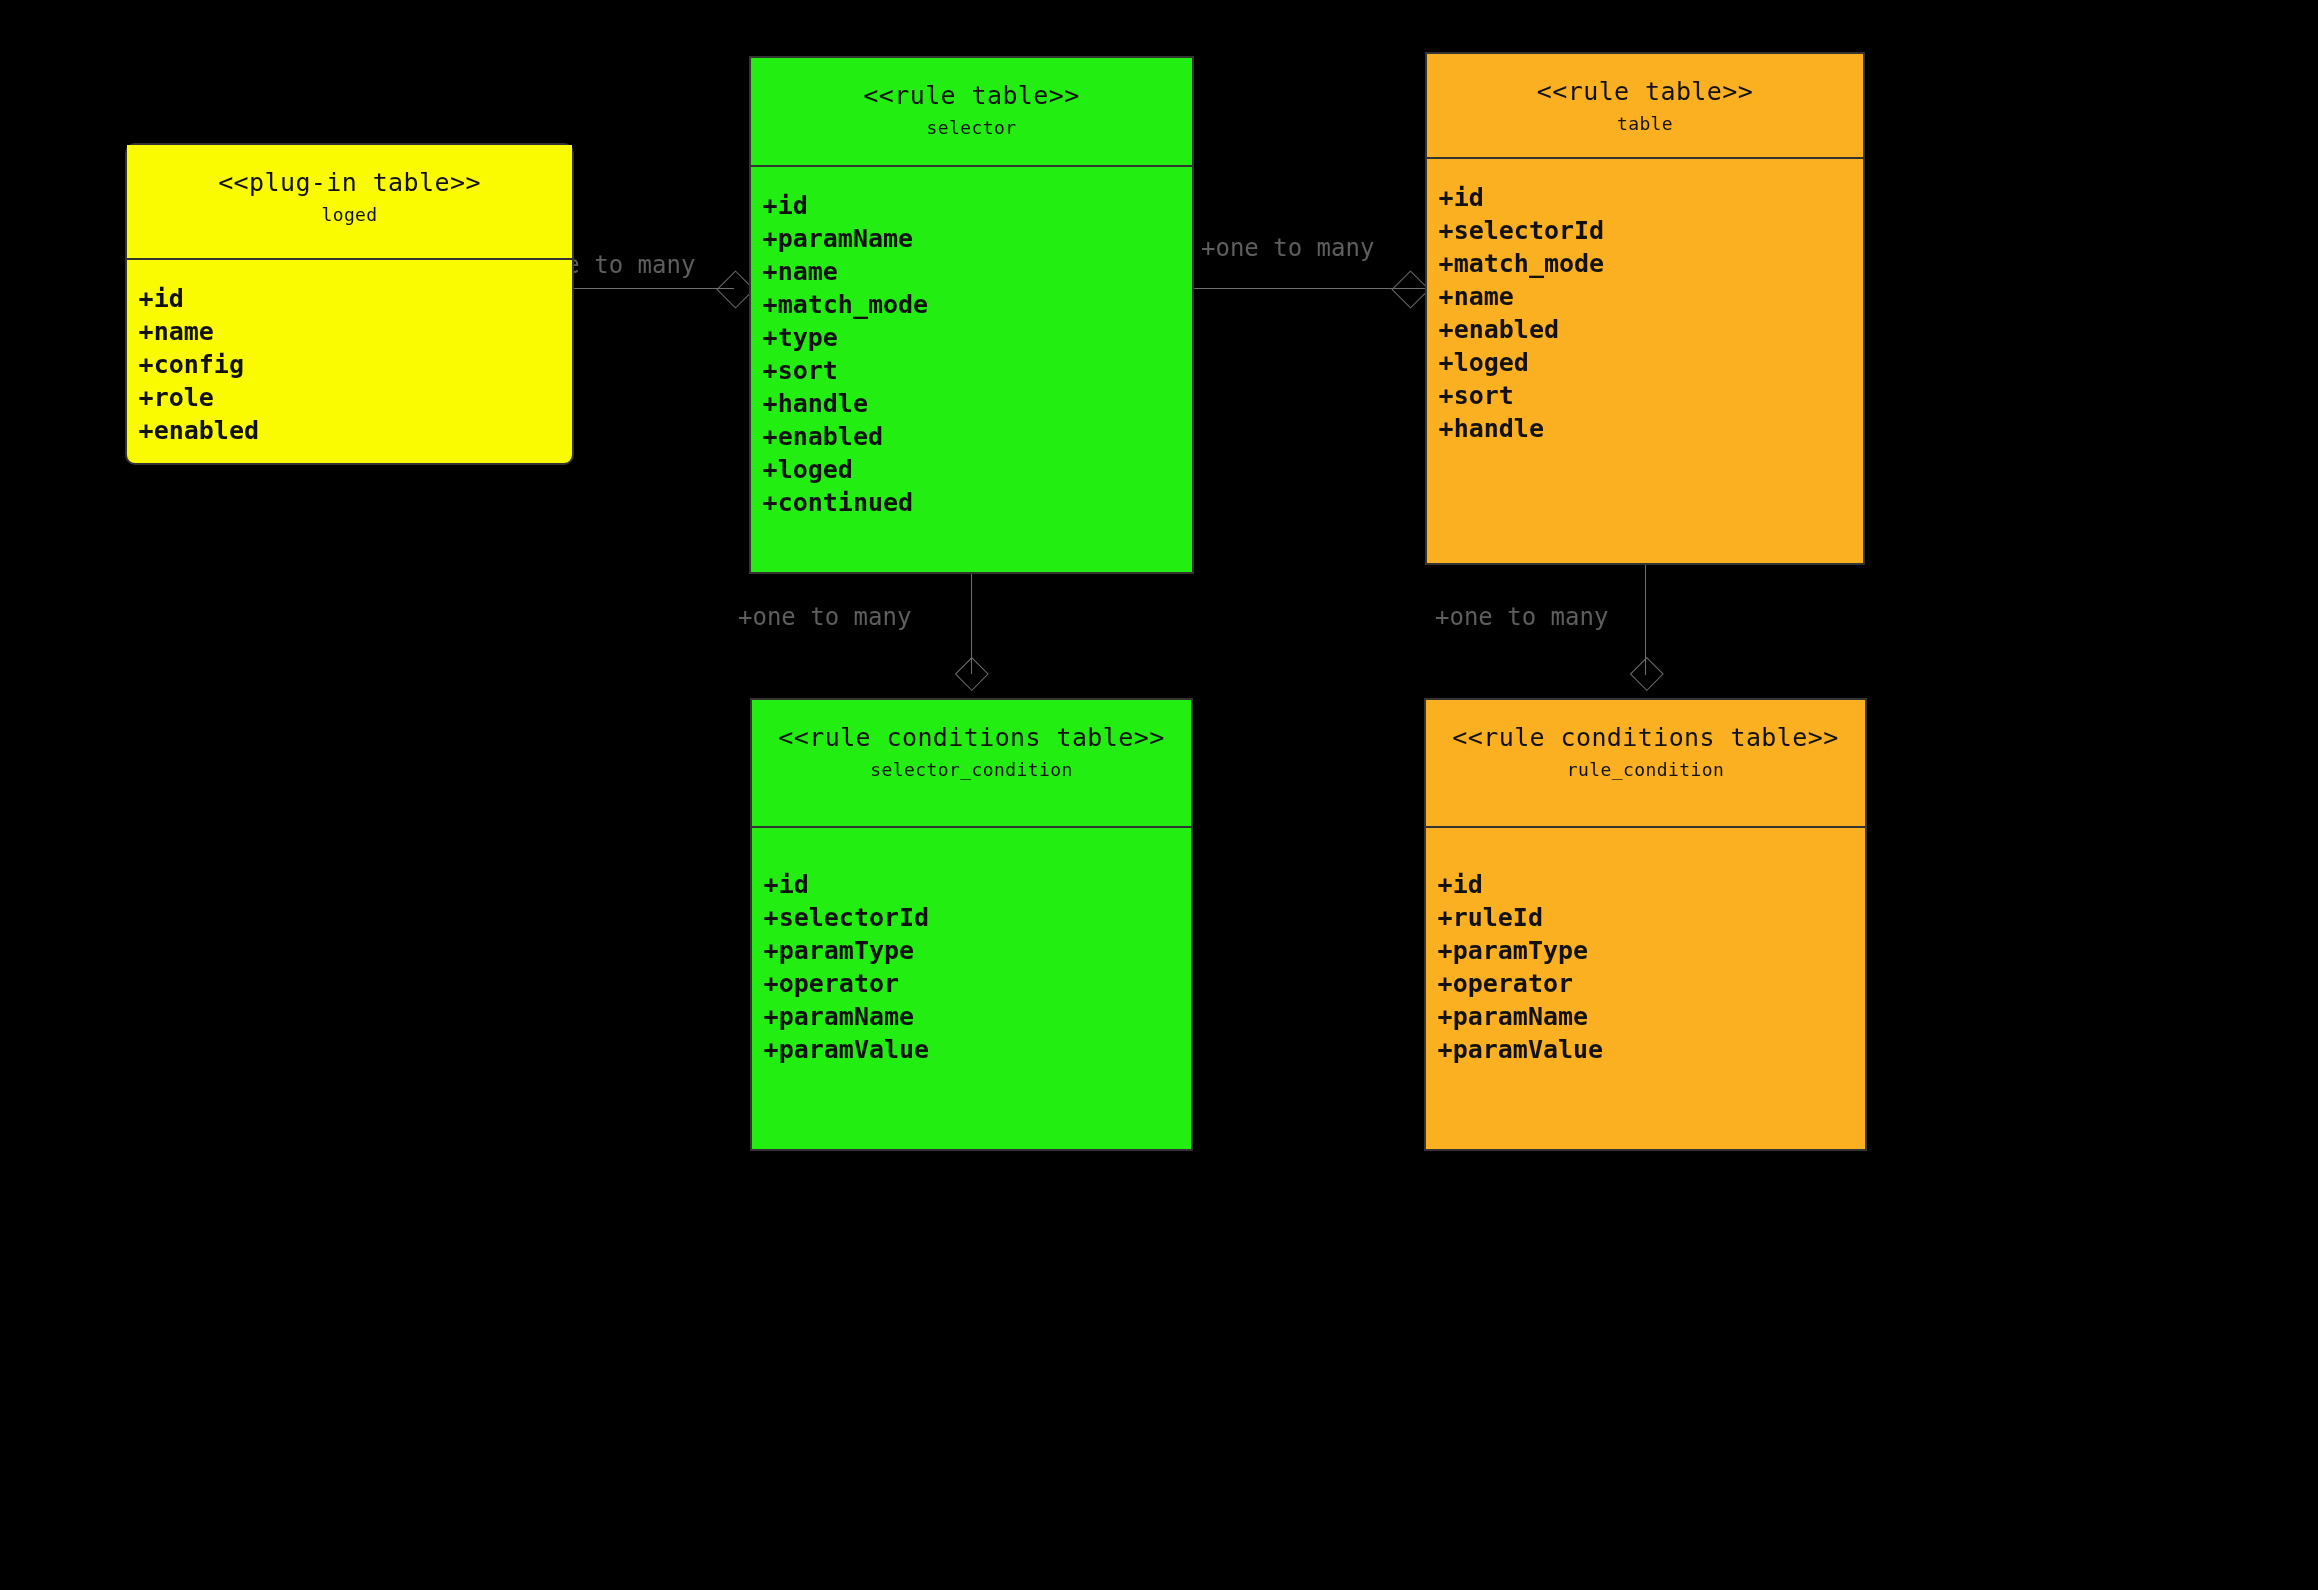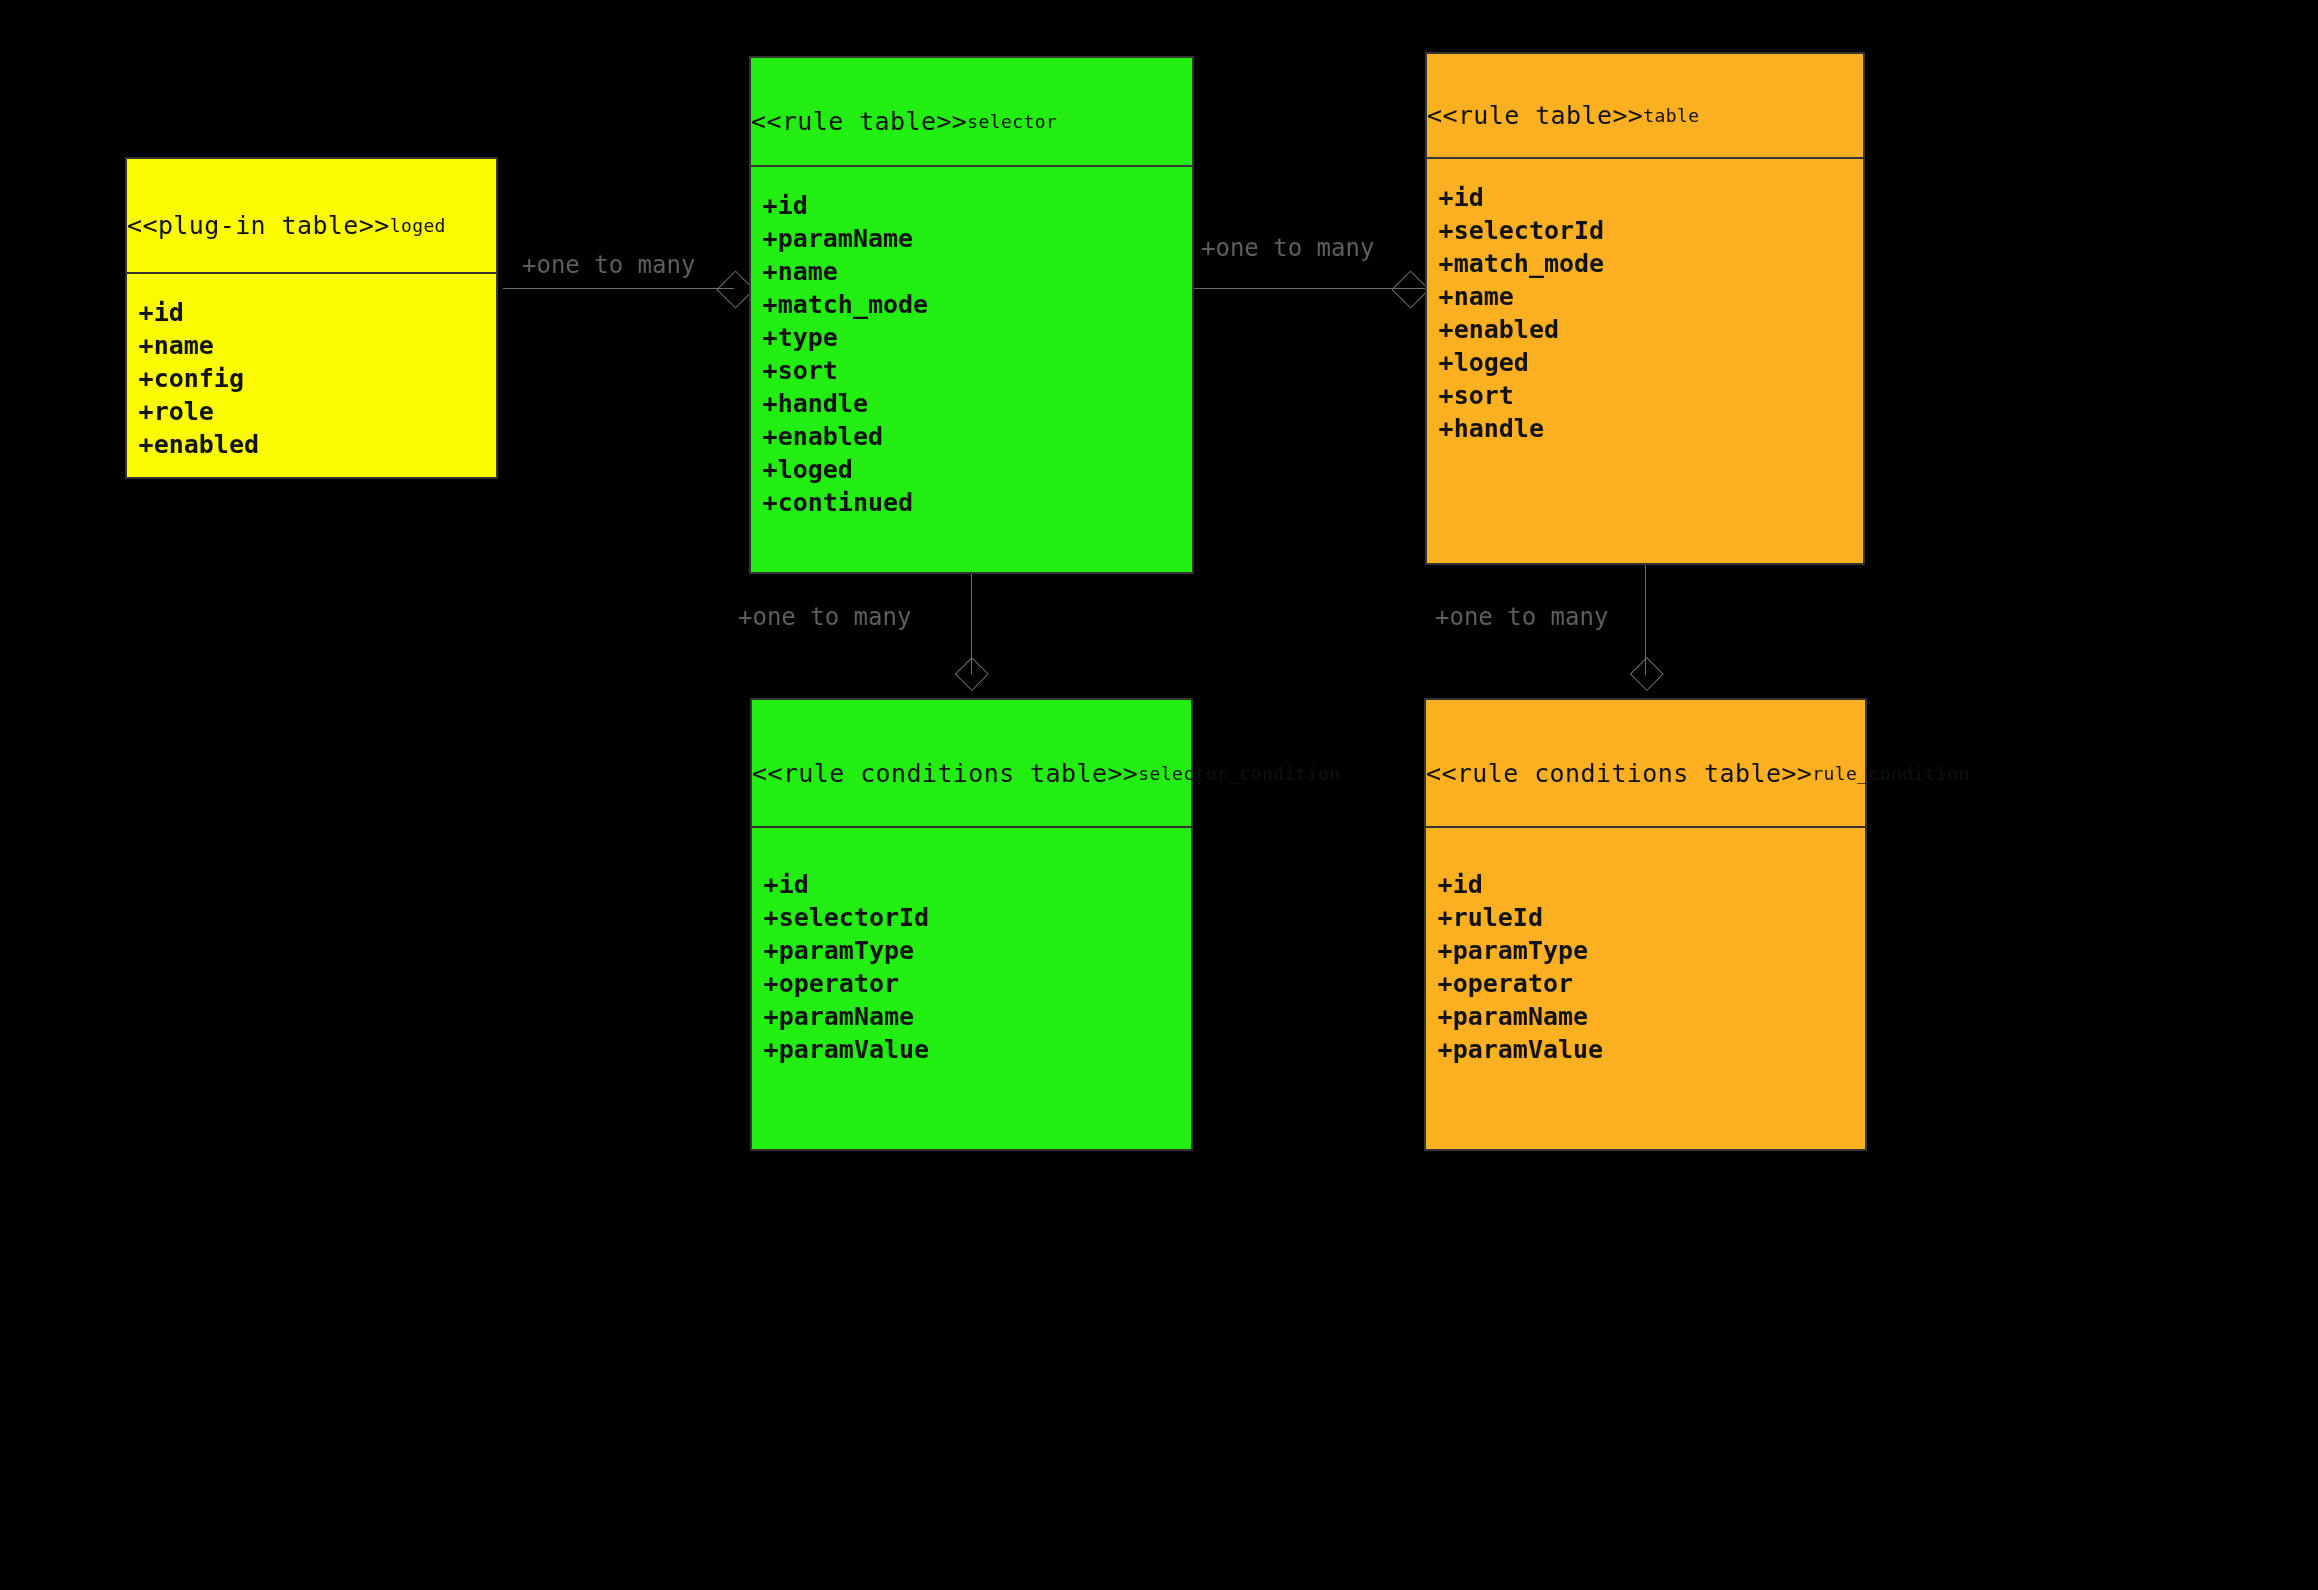--- a/index.html
+++ b/index.html
@@ -21,21 +21,21 @@
     position: absolute;
     box-sizing: border-box;
     border: 2.5px solid #333333;
     color: #111111;
   }
   .uml-header {
     box-sizing: border-box;
     text-align: center;
     border-bottom: 2.5px solid #333333;
     display: flex;
-    flex-direction: row;
+    flex-direction: column;
     justify-content: flex-start;
     align-items: center;
     padding-top: 21.6px;
   }
   .uml-stereotype {
     font-size: 25px;
     line-height: 32px;
     letter-spacing: 0.4px;
     white-space: nowrap;
   }
@@ -106,21 +106,21 @@
   <div class="conn-label" style="left:1201px; top:234px;">+one to many</div>
 
   <div class="conn-line-v" style="left:971px; top:573px; height:101px;"></div>
   <div class="diamond tall" style="left:960px; top:662px;"></div>
   <div class="conn-label" style="left:738px; top:603px;">+one to many</div>
 
   <div class="conn-line-v" style="left:1645px; top:565px; height:110px;"></div>
   <div class="diamond tall" style="left:1635px; top:662px;"></div>
   <div class="conn-label" style="left:1435px; top:603px;">+one to many</div>
 
-  <div class="uml-box c-yellow" style="left:125px; top:157px; width:373px; height:322px;">
+  <div class="uml-box c-yellow" style="left:125px; top:143px; width:449px; height:322px;border-radius:10px;">
     <div class="uml-header c-yellow" style="height:115px;">
       <div class="uml-stereotype">&lt;&lt;plug-in table&gt;&gt;</div>
       <div class="uml-name">loged</div>
     </div>
     <div class="uml-attrs">
       <div class="uml-attr">+id</div>
       <div class="uml-attr">+name</div>
       <div class="uml-attr">+config</div>
       <div class="uml-attr">+role</div>
       <div class="uml-attr">+enabled</div>

